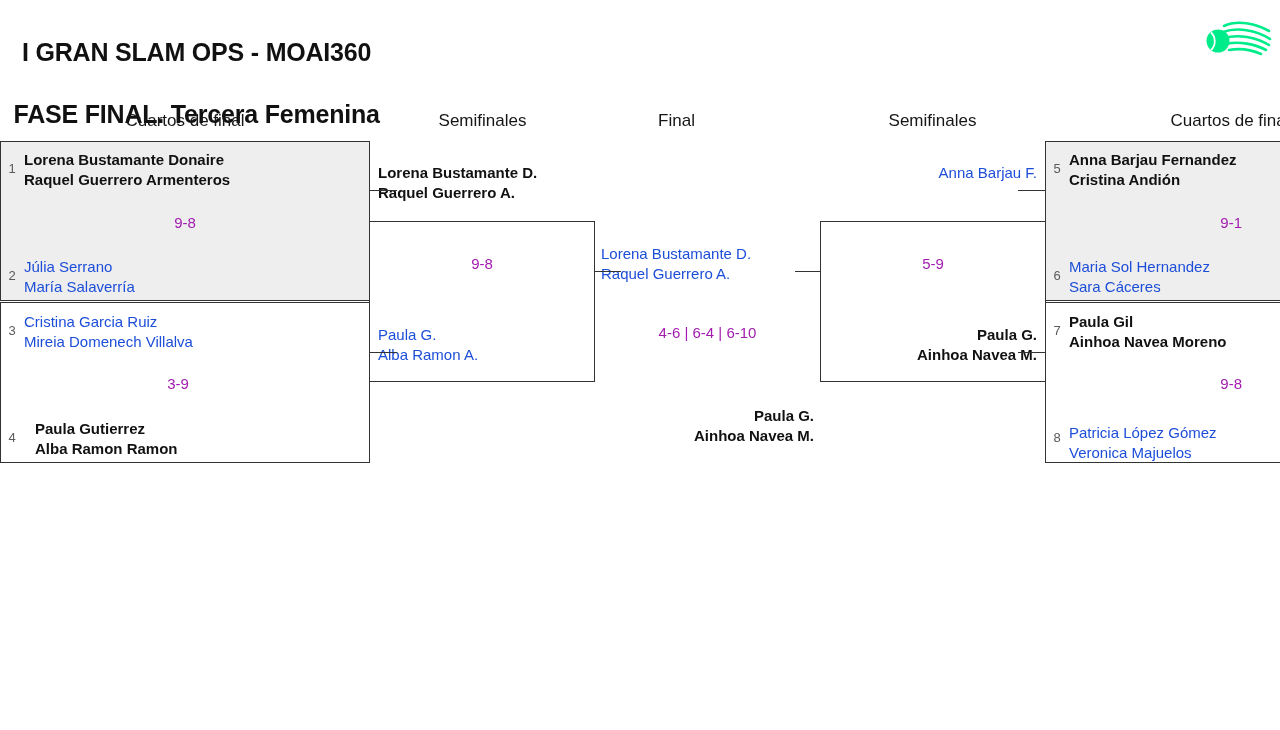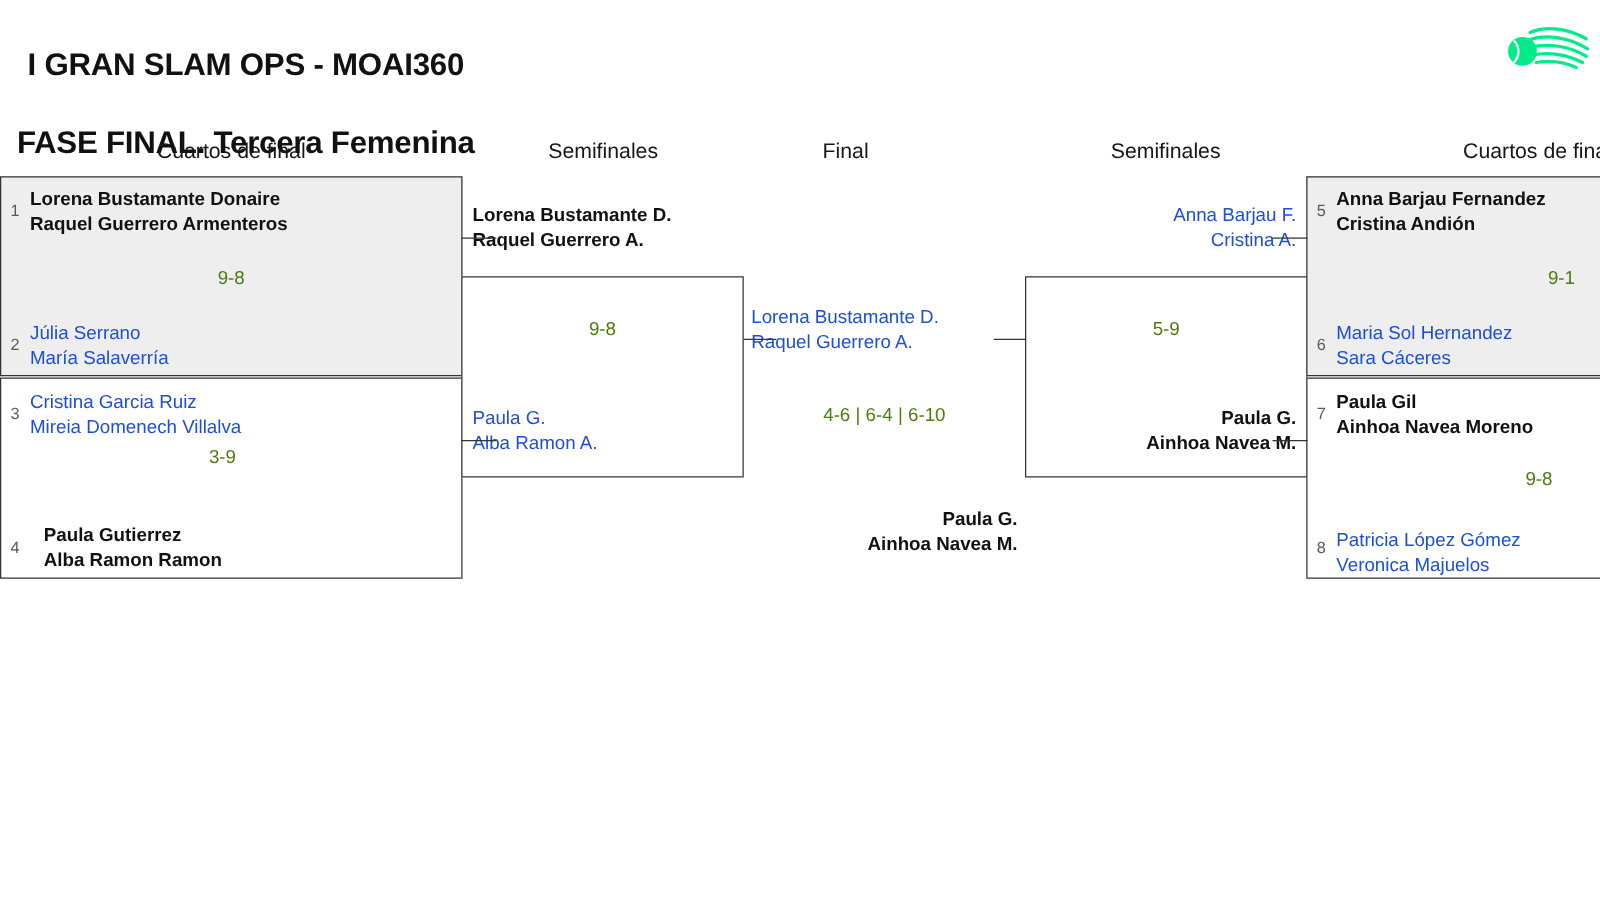--- a/index.html
+++ b/index.html
@@ -82,21 +82,21 @@
     color: #5a5a5a;
     font-weight: 400;
     text-align: center;
     width: 16px;
   }
 
   .score {
     position: absolute;
     font-size: 15px;
     line-height: 18px;
-    color: #4d7c0f;
+    color: #a21caf;
     font-weight: 400;
     white-space: nowrap;
   }
   .score.c  { text-align: center; }
   .score.r  { text-align: right; }
 </style>
 </head>
 <body>
 
 <div class="page-title" style="top:6px;">
@@ -136,21 +136,21 @@
   <span class="nm">Júlia Serrano</span>
   <span class="nm">María Salaverría</span>
 </div>
 
 <div class="box plain" style="left:0px; top:302px; width:370px; height:161px;"></div>
 <div class="seed" style="left:4px; top:323px;">3</div>
 <div class="team lose" style="left:24px; top:312px;">
   <span class="nm">Cristina Garcia Ruiz</span>
   <span class="nm">Mireia Domenech Villalva</span>
 </div>
-<div class="score c" style="left:0px; top:357px; width:356px;">3-9</div>
+<div class="score c" style="left:0px; top:375px; width:356px;">3-9</div>
 <div class="seed" style="left:4px; top:430px;">4</div>
 <div class="team win" style="left:35px; top:419px;">
   <span class="nm">Paula Gutierrez</span>
   <span class="nm">Alba Ramon Ramon</span>
 </div>
 
 <div class="box plain" style="left:369px; top:221px; width:226px; height:161px;"></div>
 <div class="team win" style="left:378px; top:163px;">
   <span class="nm">Lorena Bustamante D.</span>
   <span class="nm">Raquel Guerrero A.</span>
@@ -167,35 +167,34 @@
 </div>
 <div class="score c" style="left:595px; top:324px; width:225px;">4-6 | 6-4 | 6-10</div>
 <div class="team win right" style="left:555px; top:406px; width:259px;">
   <span class="nm">Paula G.</span>
   <span class="nm">Ainhoa Navea M.</span>
 </div>
 
 <div class="box plain" style="left:820px; top:221px; width:226px; height:161px;"></div>
 <div class="team lose right" style="left:787px; top:163px; width:250px;">
   <span class="nm">Anna Barjau F.</span>
-  <span class="nm">Cristina A.</span>
 </div>
 <div class="score c" style="left:820px; top:255px; width:226px;">5-9</div>
 <div class="team win right" style="left:787px; top:325px; width:250px;">
   <span class="nm">Paula G.</span>
   <span class="nm">Ainhoa Navea M.</span>
 </div>
 
 <div class="box shaded" style="left:1045px; top:141px; width:300px; height:160px;"></div>
 <div class="seed" style="left:1049px; top:161px;">5</div>
 <div class="team win" style="left:1069px; top:150px;">
   <span class="nm">Anna Barjau Fernandez</span>
   <span class="nm">Cristina Andión</span>
 </div>
-<div class="score r" style="left:1045px; top:214px; width:197px;padding-left:18px;">9-1</div>
+<div class="score r" style="left:1045px; top:214px; width:197px;">9-1</div>
 <div class="seed" style="left:1049px; top:268px;">6</div>
 <div class="team lose" style="left:1069px; top:257px;">
   <span class="nm">Maria Sol Hernandez</span>
   <span class="nm">Sara Cáceres</span>
 </div>
 
 <div class="box plain" style="left:1045px; top:302px; width:300px; height:161px;"></div>
 <div class="seed" style="left:1049px; top:323px;">7</div>
 <div class="team win" style="left:1069px; top:312px;">
   <span class="nm">Paula Gil</span>

